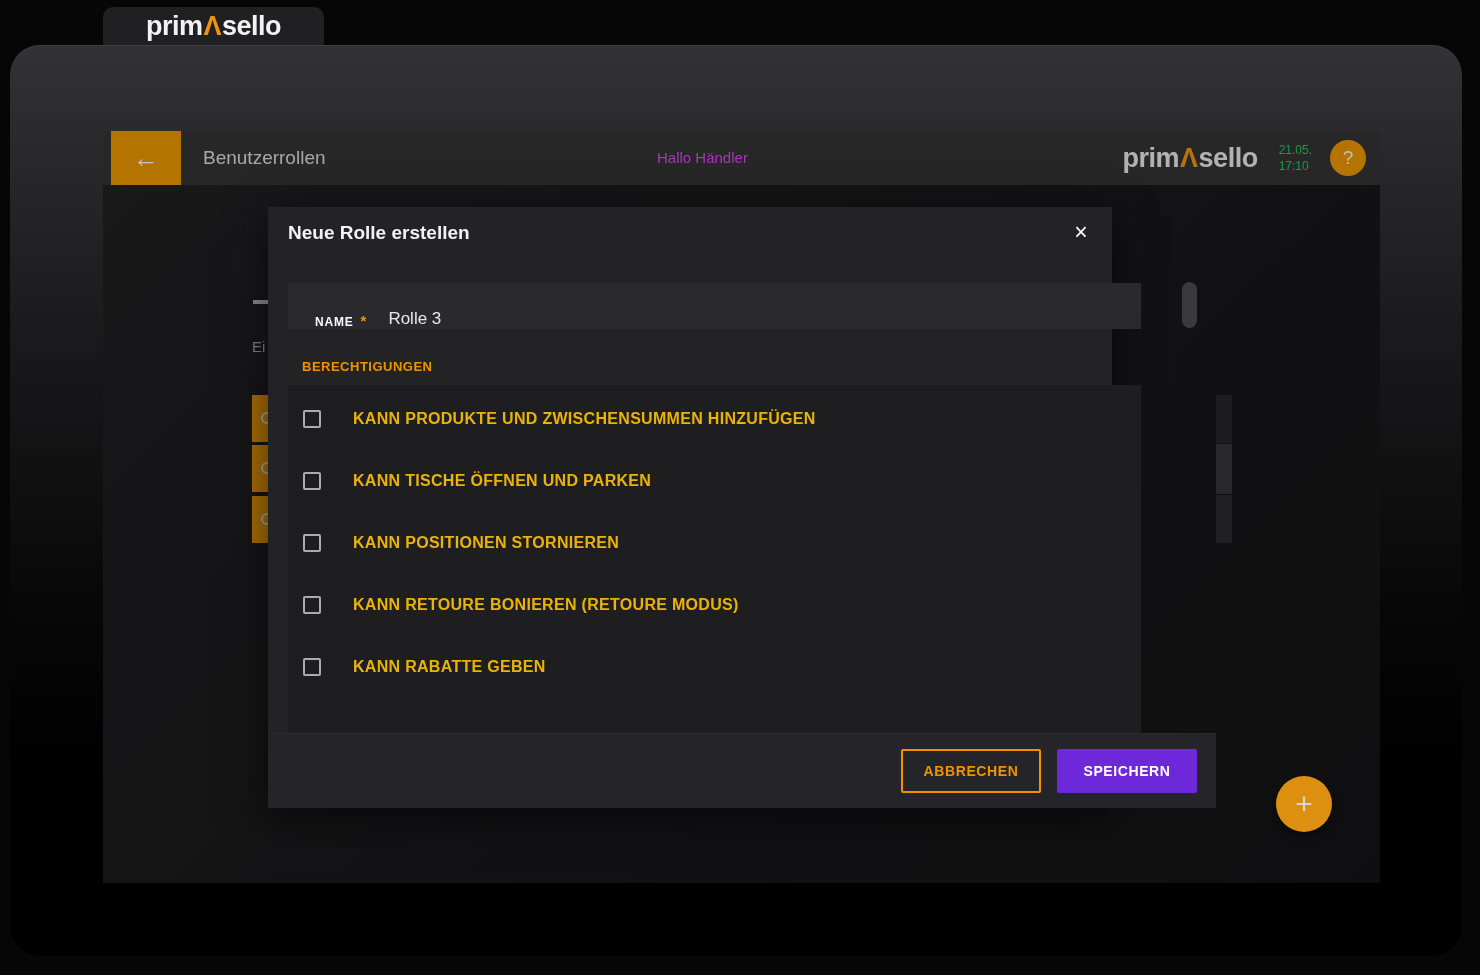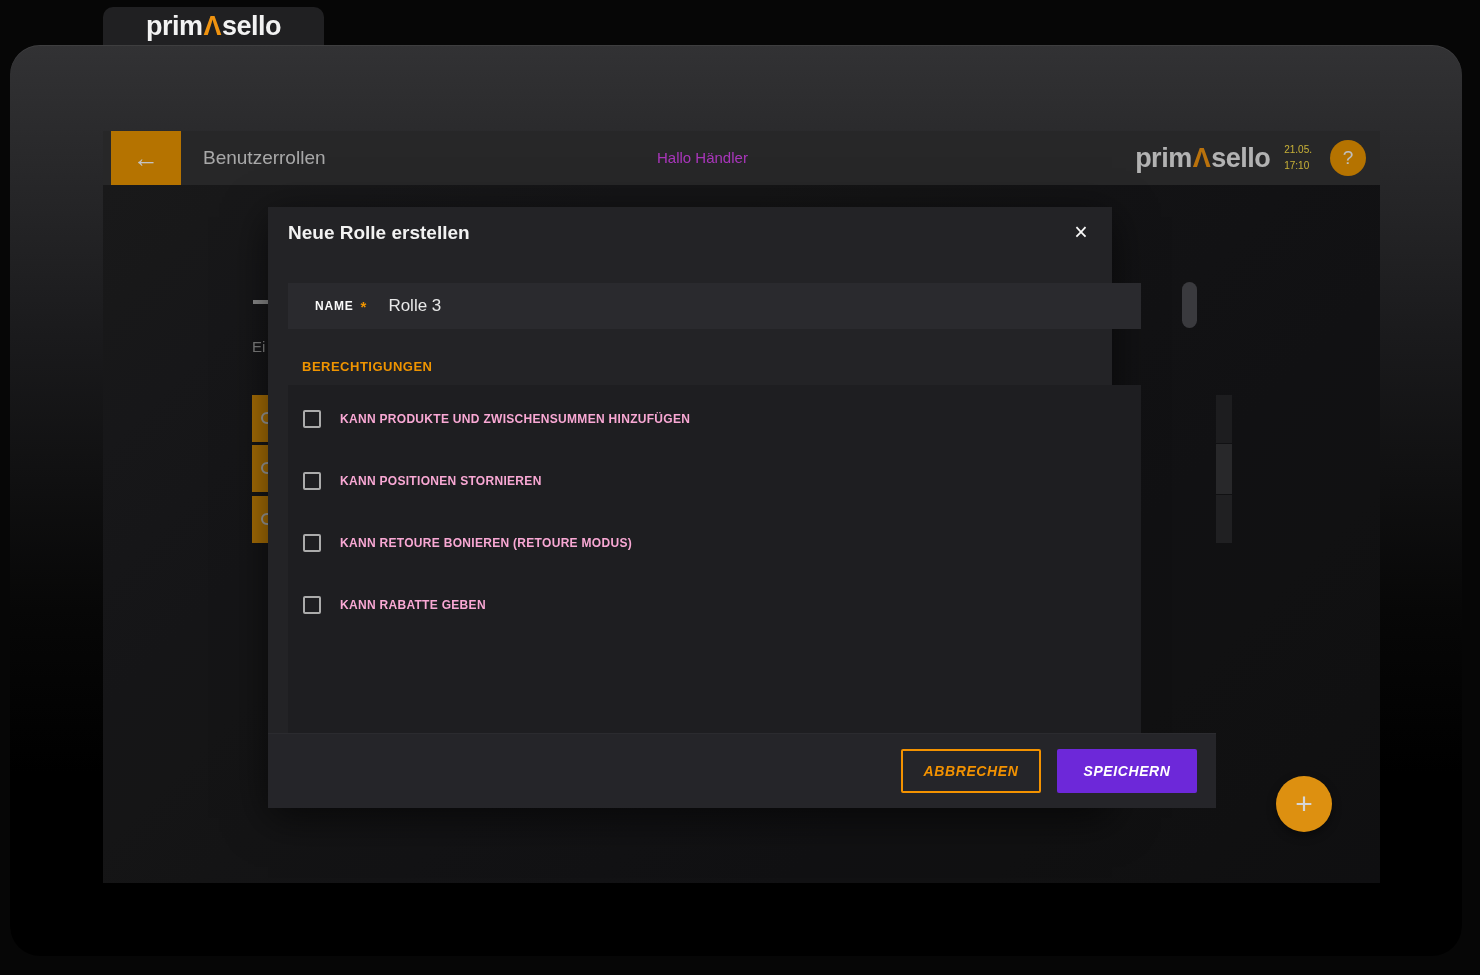--- a/index.html
+++ b/index.html
@@ -22,21 +22,21 @@
   .screen { position:absolute; left:103px; top:131px; width:1277px; height:752px; background:#1a1a1c; overflow:hidden; }
 
   .app-header { position:absolute; left:0; top:0; width:1277px; height:54px; background:#323234;
                 box-shadow:0 2px 5px rgba(0,0,0,0.35); }
   .back-btn { position:absolute; left:8px; top:0; width:70px; height:54px; background:#e89400; border:none;
               color:#fafafa; font-size:26px; line-height:54px; text-align:center; cursor:pointer; }
   .hdr-title { position:absolute; left:100px; top:0; height:54px; line-height:54px; font-size:19px; color:#d8d8d8; }
   .hdr-greeting { position:absolute; left:554px; top:0; height:54px; line-height:54px; font-size:15px; color:#d946ef; }
   .hdr-right { position:absolute; right:14px; top:0; height:54px; display:flex; align-items:center; }
   .hdr-logo { color:#e4e4e4; }
-  .hdr-datetime { margin-left:14px; font-size:10px; line-height:16px; color:#fde047; }
+  .hdr-datetime { margin-left:21px; font-size:12px; line-height:16px; color:#22c55e; }
   .help-btn { margin-left:18px; width:36px; height:36px; border-radius:50%; background:#e89400; border:none;
               color:#f5f5f5; font-size:19px; font-weight:400; cursor:pointer; display:flex; align-items:center; justify-content:center; }
 
   .app-content { position:absolute; left:0; top:54px; width:1277px; height:698px;
                  background:linear-gradient(135deg,#202022 0%,#1a1a1c 40%,#141416 100%); }
   .bg-dash { position:absolute; left:150px; top:115px; width:15px; height:4px; background:#b5b5b5; }
   .bg-text { position:absolute; left:149px; top:153px; width:17px; height:20px; overflow:hidden;
              font-size:15px; color:#a8a8a8; white-space:nowrap; }
   .bg-btn { position:absolute; left:149px; width:16px; height:47px; background:#d98f07; overflow:hidden; border:none; }
   .bg-btn .arc { position:absolute; left:9px; top:17px; width:12px; height:12px; border:2px solid #cfcfcf; border-radius:50%; }
@@ -48,34 +48,34 @@
          border:none; color:#d6d6d6; font-size:30px; font-weight:300; cursor:pointer;
          display:flex; align-items:center; justify-content:center; box-shadow:0 4px 10px rgba(0,0,0,0.4); }
 
   
   .modal { position:absolute; left:268px; top:207px; width:844px; height:601px; background:#232326;
            box-shadow:0 10px 40px rgba(0,0,0,0.6); }
   .modal-title { position:absolute; left:20px; top:15px; font-size:19px; font-weight:700; color:#f2f2f2; }
   .close-btn { position:absolute; right:16px; top:10px; width:30px; height:30px; background:none; border:none;
                color:#fafafa; font-size:23px; line-height:30px; text-align:center; cursor:pointer; }
   .name-row { position:absolute; left:20px; top:76px; width:853px; height:46px; background:#2a2a2e;
-              display:flex; align-items:center; padding-left:27px; }
+              display:flex; align-items:flex-end; padding-left:27px; }
   .name-label { font-size:12px; font-weight:700; letter-spacing:0.8px; color:#fafafa; }
   .req-mark { color:#ef9400; font-size:15px; font-weight:700; margin-left:7px; }
   .name-value { margin-left:22px; font-size:17px; color:#e8e8e8; }
   .scroll-thumb { position:absolute; left:914px; top:75px; width:15px; height:46px; border-radius:8px; background:#3a3a3e; cursor:pointer; }
   .perm-heading { position:absolute; left:34px; top:152px; font-size:13px; font-weight:700; letter-spacing:0.5px; color:#ef9400; }
   .perm-list { position:absolute; left:20px; top:178px; width:853px; height:348px; background:#1e1e21; overflow:hidden; padding-top:3px; }
   .perm-row { height:62px; display:flex; align-items:center; padding-left:15px; }
   .perm-checkbox { width:18px; height:18px; border:2px solid #ababab; border-radius:2px; background:transparent; flex:0 0 auto; cursor:pointer; }
-  .perm-label { margin-left:19px; font-size:12px; font-weight:700; letter-spacing:0.3px; color:#f9a8d4; text-transform:uppercase; }
+  .perm-label { margin-left:32px; font-size:16px; font-weight:700; letter-spacing:0.3px; color:#eab308; text-transform:uppercase; }
   .modal-footer { position:absolute; left:0; top:526px; width:948px; height:75px; background:#252529;
                   border-top:1px solid rgba(255,255,255,0.03);
                   display:flex; align-items:center; justify-content:flex-end; gap:16px; padding-right:19px; }
-  .btn { width:140px; height:44px; border-radius:2px; font-size:14px; font-weight:700; letter-spacing:0.6px; cursor:pointer;font-style:italic; }
+  .btn { width:140px; height:44px; border-radius:2px; font-size:14px; font-weight:700; letter-spacing:0.6px; cursor:pointer; }
   .btn-cancel { background:transparent; border:2px solid #f39200; color:#f39200; }
   .btn-save { background:#6d28d9; border:none; color:#fff; }
 </style>
 </head>
 <body>
 
 <div class="stage">
 
   <div class="tab">
     <span class="logo"><span>prim</span><span class="lam">Λ</span><span>sello</span></span>
@@ -141,20 +141,24 @@
 
     <div class="perm-heading">BERECHTIGUNGEN</div>
 
     <div class="perm-list">
         <div class="perm-row">
         <span class="perm-checkbox"></span>
         <span class="perm-label">KANN PRODUKTE UND ZWISCHENSUMMEN HINZUFÜGEN</span>
       </div>
         <div class="perm-row">
         <span class="perm-checkbox"></span>
+        <span class="perm-label">KANN TISCHE ÖFFNEN UND PARKEN</span>
+      </div>
+        <div class="perm-row">
+        <span class="perm-checkbox"></span>
         <span class="perm-label">KANN POSITIONEN STORNIEREN</span>
       </div>
         <div class="perm-row">
         <span class="perm-checkbox"></span>
         <span class="perm-label">KANN RETOURE BONIEREN (RETOURE MODUS)</span>
       </div>
         <div class="perm-row">
         <span class="perm-checkbox"></span>
         <span class="perm-label">KANN RABATTE GEBEN</span>
       </div>

